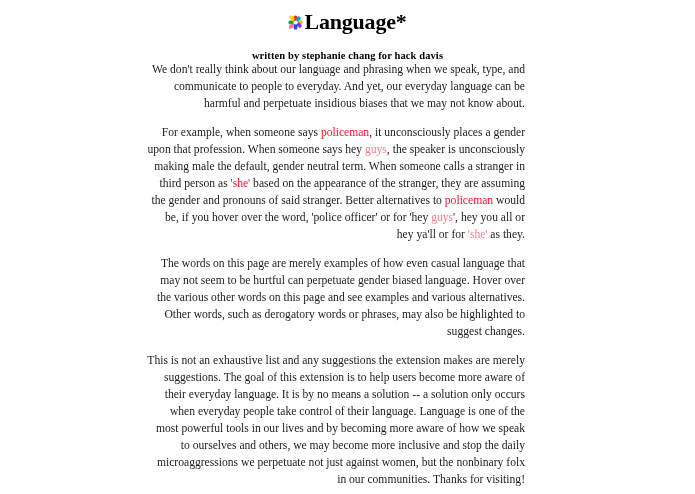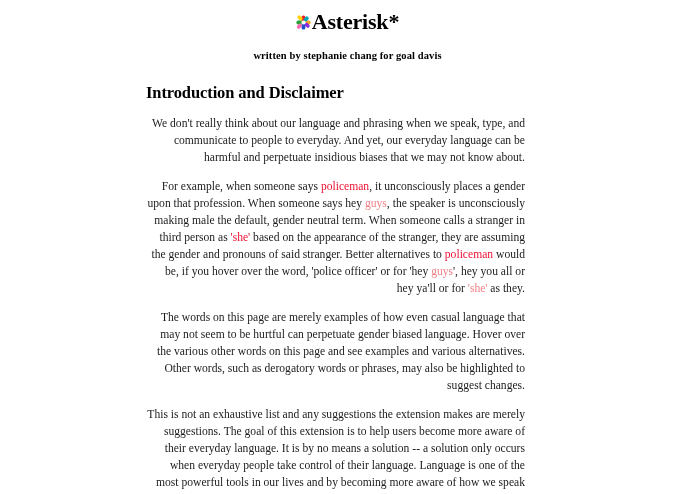--- a/index.html
+++ b/index.html
@@ -88,28 +88,27 @@
               <rect x="5.6" y="0.4" width="3.8" height="6.6" rx="1.7" fill="#e8202a"></rect>
               <rect x="5.6" y="8.0" width="3.8" height="6.6" rx="1.7" fill="#1f4fc8"></rect>
               <rect x="0.4" y="5.6" width="6.6" height="3.8" rx="1.7" fill="#2aa03a"></rect>
               <rect x="8.0" y="5.6" width="6.6" height="3.8" rx="1.7" fill="#f5a623"></rect>
               <rect x="1.2" y="1.2" width="5.6" height="3.6" rx="1.7" fill="#ffd400" transform="rotate(45 4.0 3.0)"></rect>
               <rect x="8.4" y="8.4" width="5.6" height="3.6" rx="1.7" fill="#8a2be2" transform="rotate(45 11.2 10.2)"></rect>
               <rect x="8.4" y="1.2" width="3.6" height="5.6" rx="1.7" fill="#00a7b5" transform="rotate(45 10.2 4.0)"></rect>
               <rect x="1.6" y="8.4" width="3.6" height="5.6" rx="1.7" fill="#ff66b2" transform="rotate(45 3.4 11.2)"></rect>
               <circle cx="7.5" cy="7.5" r="2.1" fill="#ffffff"></circle>
             </g>
-          </svg></span><span>Asterisk*</span></h1>
-    <div class="byline">written by stephanie chang for goal davis</div>
+          </svg></span><span>Language*</span></h1>
+    <div class="byline">written by stephanie chang for hack davis</div>
   </div>
 
   <div class="content-wrap">
 
     <section>
-      <h2 class="section-heading">Introduction and Disclaimer</h2>
       <div>
           <p class="body-text">We don't really think about our language and phrasing when we speak, type, and communicate to people to everyday. And yet, our everyday language can be harmful and perpetuate insidious biases that we may not know about.</p>
           <p class="body-text">For example, when someone says <span class="hl-red">policeman</span>, it unconsciously places a gender upon that profession. When someone says hey <span class="hl-pink">guys</span>, the speaker is unconsciously making male the default, gender neutral term. When someone calls a stranger in third person as <span class="hl-red">'she'</span> based on the appearance of the stranger, they are assuming the gender and pronouns of said stranger. Better alternatives to <span class="hl-red">policeman</span> would be, if you hover over the word, 'police officer' or for 'hey <span class="hl-pink">guys</span>', hey you all or hey ya'll or for <span class="hl-pink">'she'</span> as they.</p>
           <p class="body-text">The words on this page are merely examples of how even casual language that may not seem to be hurtful can perpetuate gender biased language. Hover over the various other words on this page and see examples and various alternatives. Other words, such as derogatory words or phrases, may also be highlighted to suggest changes.</p>
           <p class="body-text">This is not an exhaustive list and any suggestions the extension makes are merely suggestions. The goal of this extension is to help users become more aware of their everyday language. It is by no means a solution -- a solution only occurs when everyday people take control of their language. Language is one of the most powerful tools in our lives and by becoming more aware of how we speak to ourselves and others, we may become more inclusive and stop the daily microaggressions we perpetuate not just against women, but the nonbinary folx in our communities. Thanks for visiting!</p>
         </div>
     </section>
 
   </div>
 </div>

